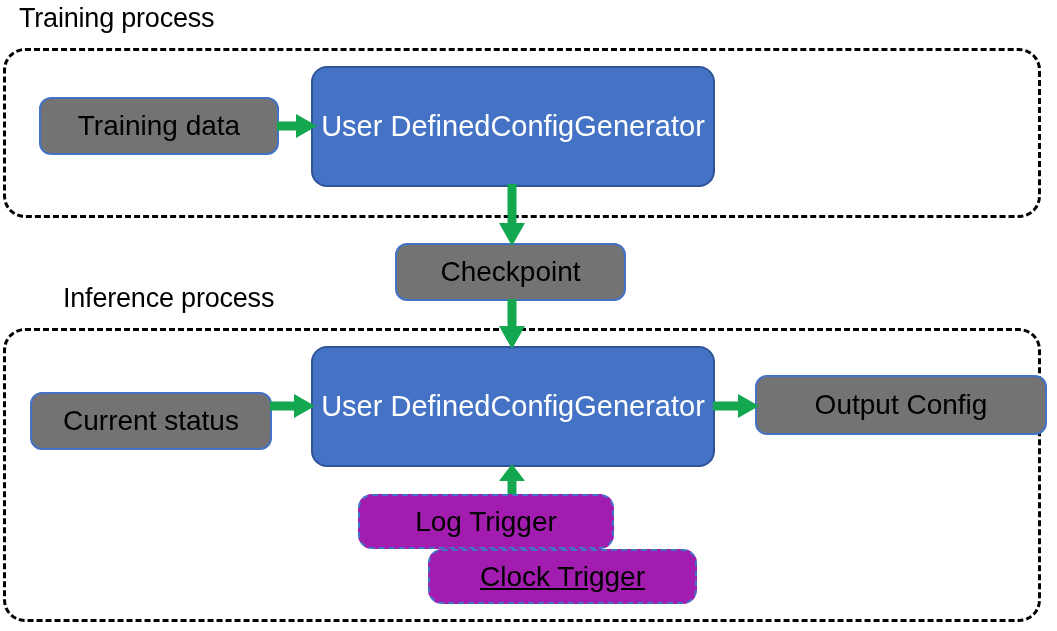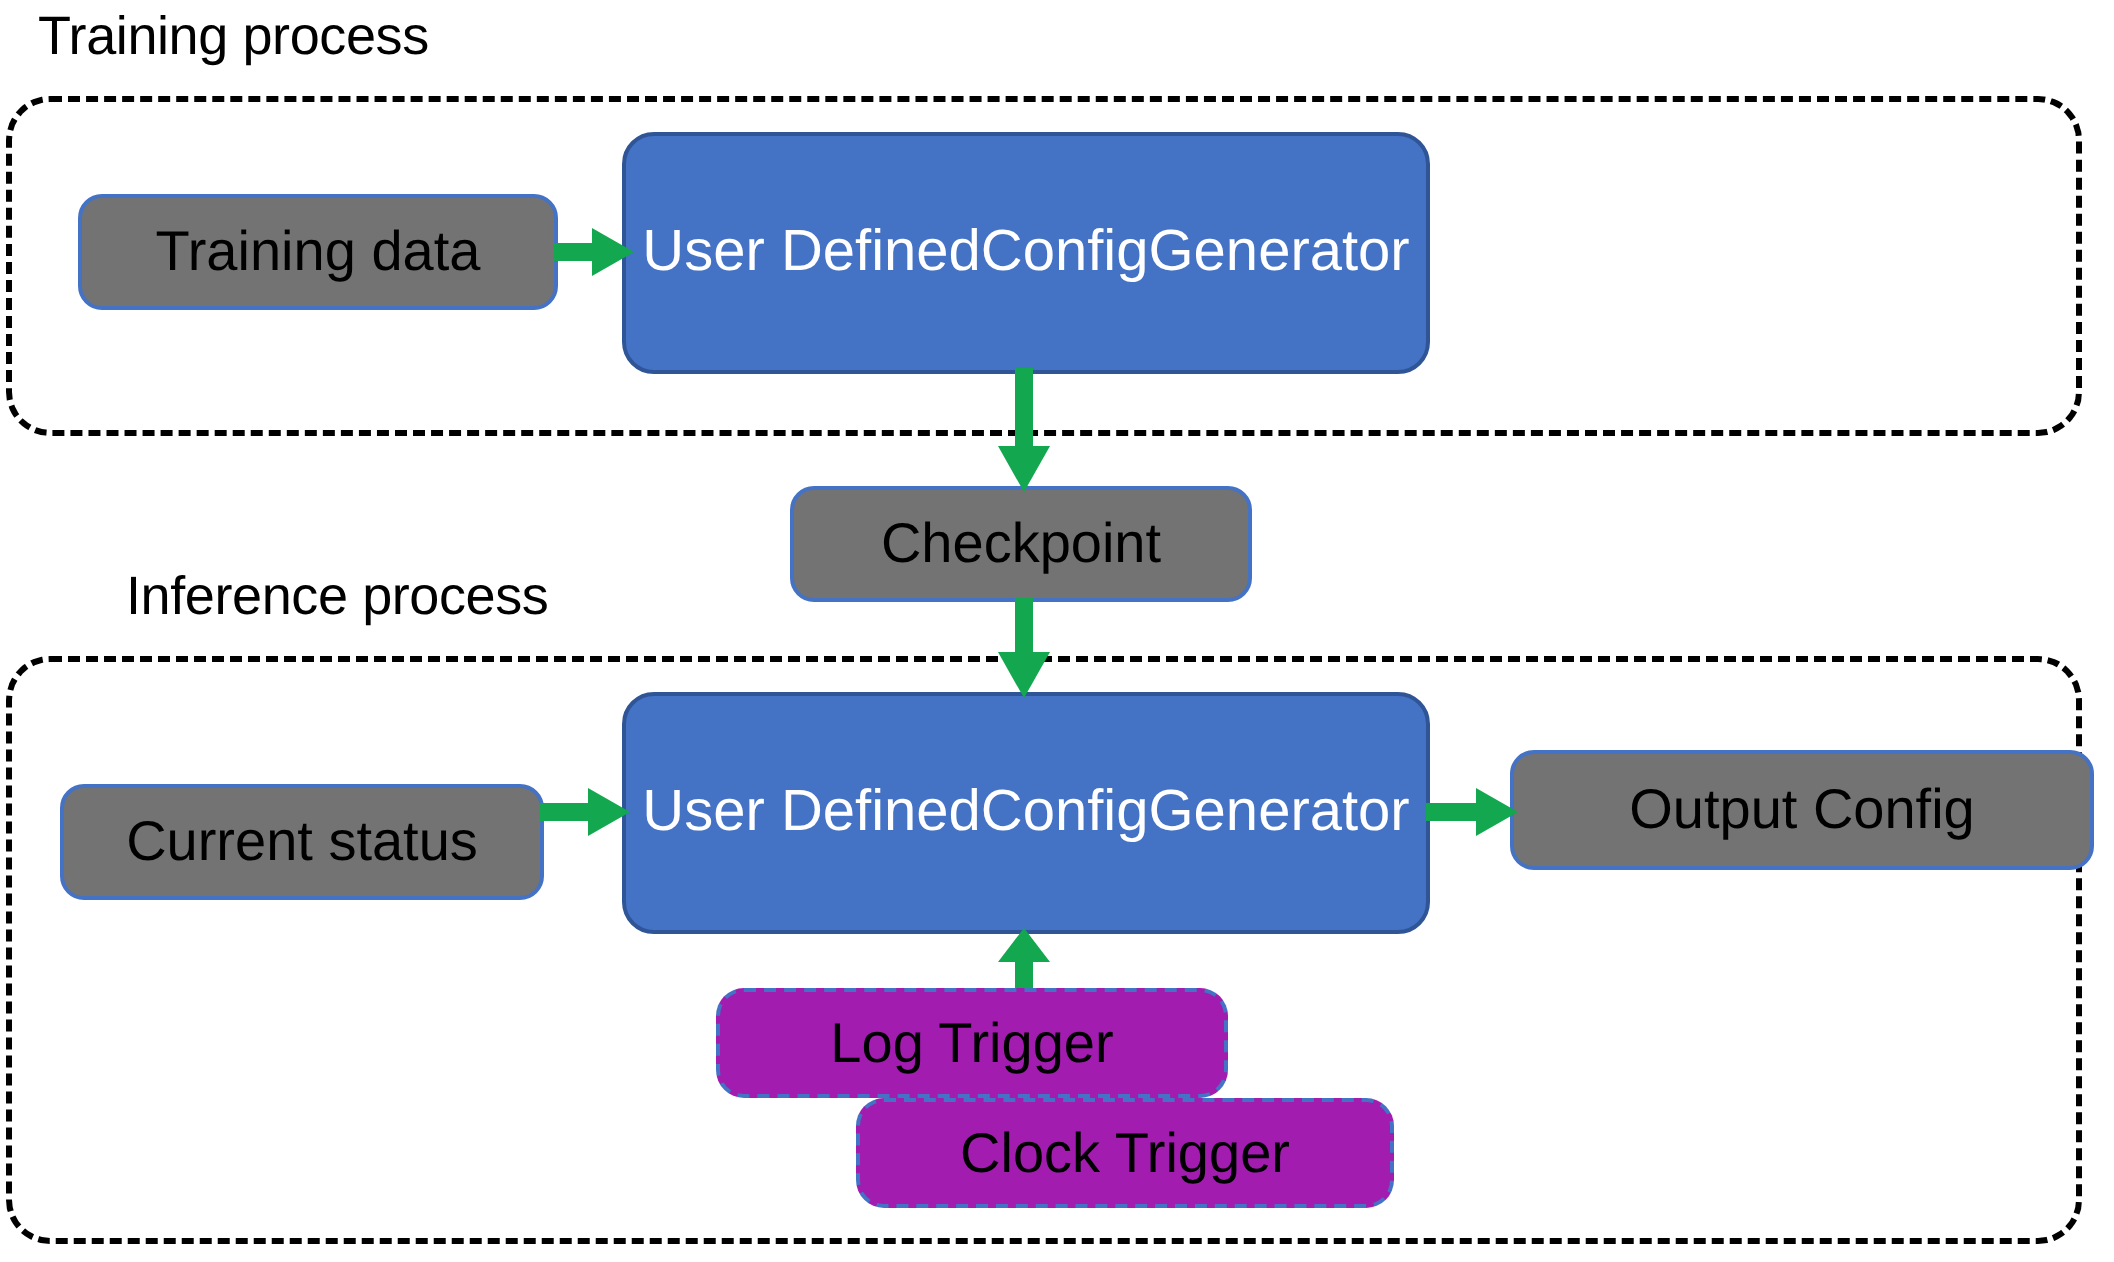--- a/index.html
+++ b/index.html
@@ -85,21 +85,21 @@
     border-radius: 14px;
     color: #000000;
     display: flex;
     align-items: center;
     justify-content: center;
     text-align: center;
     font-size: 28px;
     white-space: nowrap;
   }
   #log-trigger-box   { left: 358px; top: 494px; width: 256px; height: 55px; z-index: 2; }
-  #clock-trigger-box { left: 428px; top: 549px; width: 269px; height: 55px; z-index: 3; }
+  #clock-trigger-box { left: 428px; top: 549px; width: 269px; height: 55px; z-index: 3; text-decoration: underline; }
 
   .arrow-svg {
     position: absolute;
     overflow: visible;
     pointer-events: none;
   }
   .arrow-svg path { fill: none; stroke: #13A750; stroke-width: 9; }
   .arrow-head { fill: #13A750; stroke: none; }
 
   #arrow-training-data { left: 277px; top: 110px; width: 40px; height: 32px; }

